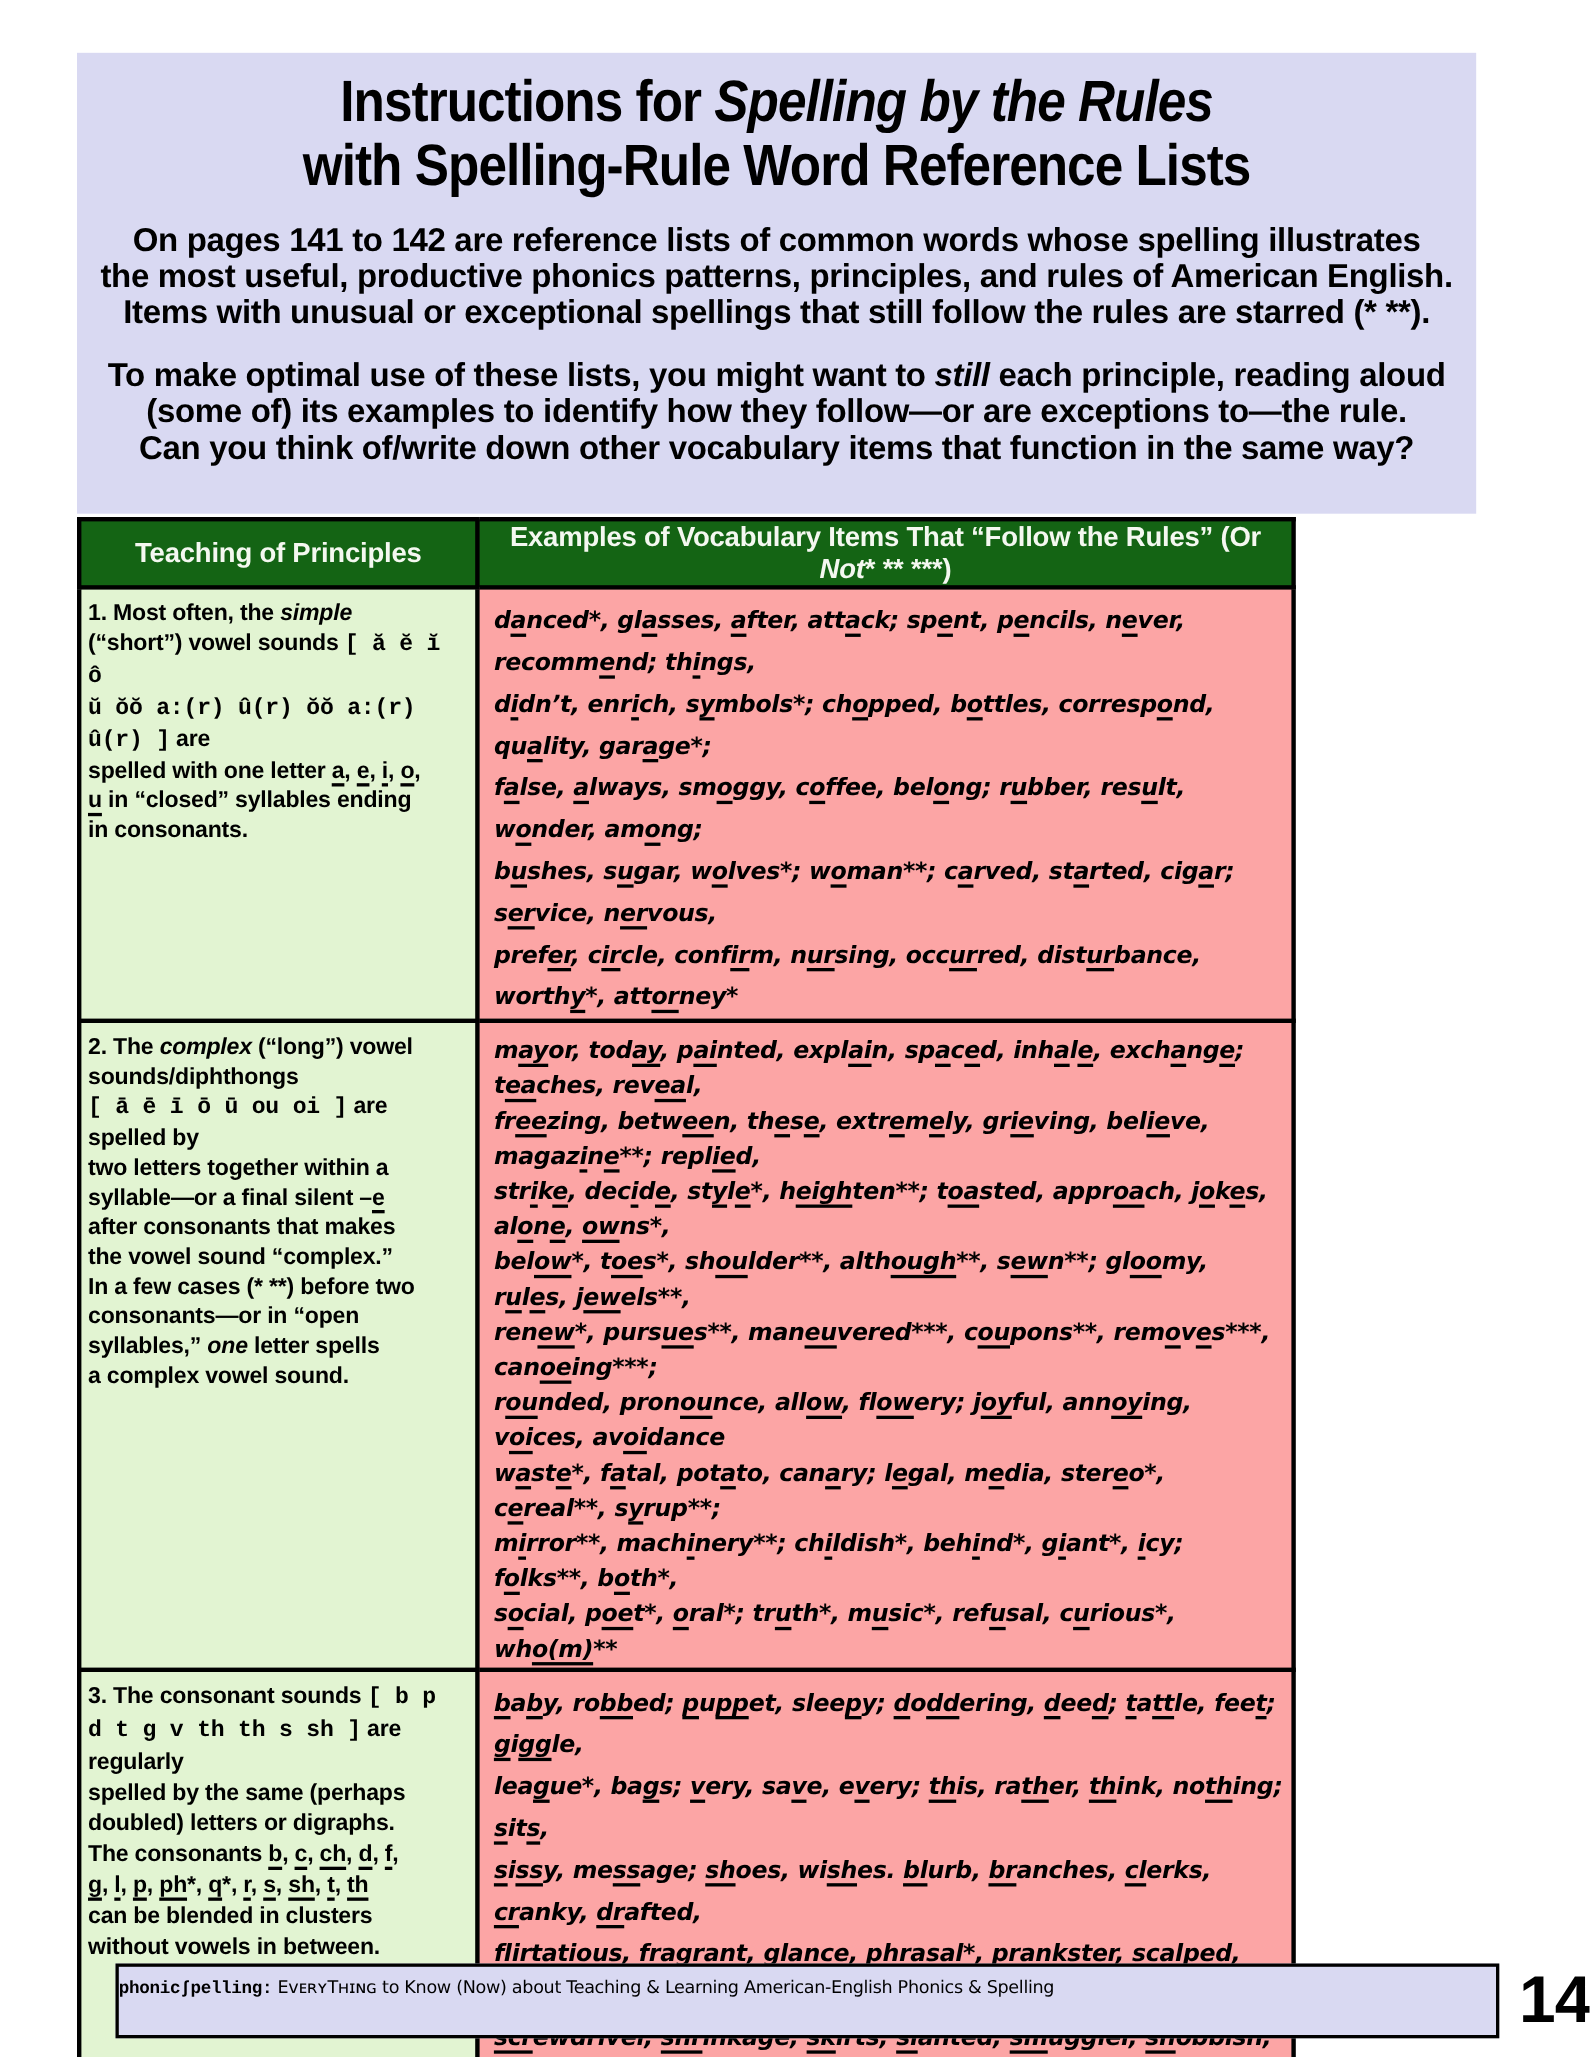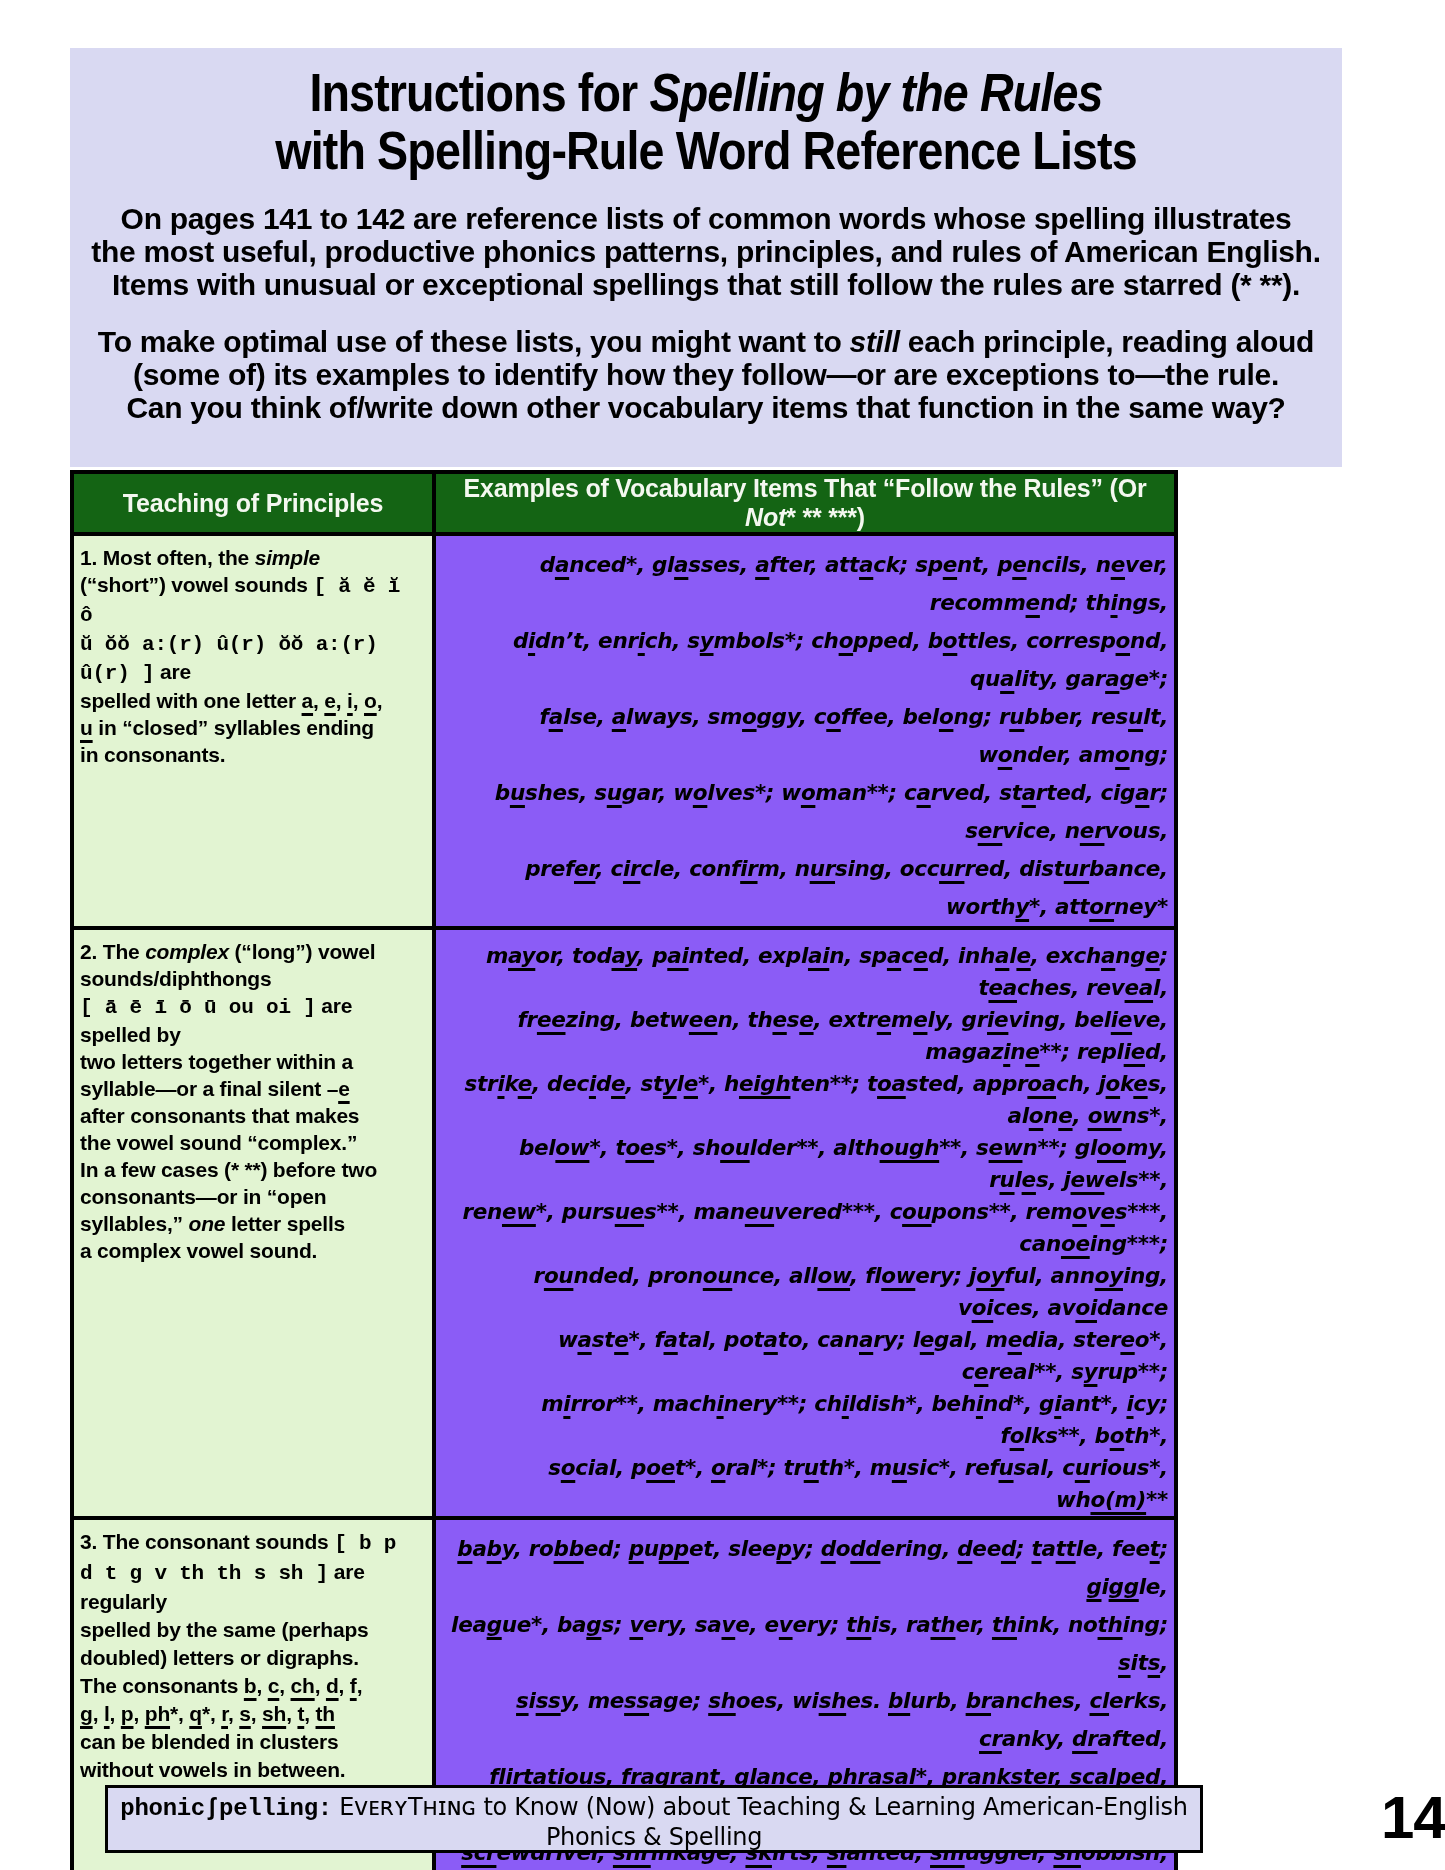--- a/index.html
+++ b/index.html
@@ -19,30 +19,30 @@
   .intro p{font-weight:bold;text-align:center;font-size:30px;line-height:33px;letter-spacing:-.3px;}
   .p1{margin-top:22px;}
   .p2{margin-top:24px;}
 
   
   table.rules{position:absolute;left:70px;top:470px;width:1108px;border-collapse:collapse;table-layout:fixed;}
   table.rules col.c1{width:362px;}
   table.rules th,table.rules td{border:4px solid var(--ink);vertical-align:top;}
   table.rules th{background:var(--green);color:#f4f8f0;height:56px;font-size:25px;font-weight:bold;text-align:center;vertical-align:middle;letter-spacing:-.2px;}
   td.principle{background:var(--pale);font-weight:bold;font-size:21px;padding:8px 9px 0 6px;letter-spacing:-.2px;}
-  td.examples{background:#8b5cf6;font-family:"DejaVu Sans",sans-serif;font-style:italic;font-weight:bold;font-size:21.5px;padding:10px 6px 0 13px;letter-spacing:-.3px;text-align:right;}
+  td.examples{background:#fca5a5;font-family:"DejaVu Sans",sans-serif;font-style:italic;font-weight:bold;font-size:21.5px;padding:10px 6px 0 13px;letter-spacing:-.3px;}
   td.examples u,td.principle u{text-decoration-thickness:2.5px;text-underline-offset:5px;}
   .ph{font-family:Liberation Mono, monospace;font-style:normal;}
   tr.r1 td{height:195px;} tr.r1 td.principle{line-height:27px;} tr.r1 td.examples{line-height:38px;}
   tr.r2 td{height:308px;} tr.r2 td.principle{line-height:27px;} tr.r2 td.examples{line-height:32px;}
   tr.r3 td{height:242px;} tr.r3 td.principle{line-height:28px;} tr.r3 td.examples{line-height:38px;}
 
   
   .footer-row{position:absolute;left:105px;top:1785px;width:1340px;height:80px;}
-  .footer-box{position:absolute;left:0;top:0;width:1098px;height:68px;background:var(--lav);border:3px solid var(--ink);text-align:center;padding-top:5px;font-family:"DejaVu Sans",sans-serif;font-size:24px;line-height:28px;letter-spacing:-.3px;}
+  .footer-box{position:absolute;left:0;top:0;width:1258px;height:68px;background:var(--lav);border:3px solid var(--ink);text-align:left;padding-top:5px;font-family:"DejaVu Sans",sans-serif;font-size:16px;line-height:28px;letter-spacing:-.3px;}
   .footer-box .ph{font-weight:bold;}
   .pagenum{position:absolute;left:1276px;top:-2px;font-size:60px;font-weight:bold;letter-spacing:-1px;}
 </style>
 </head>
 <body>
 
 <div class="page">
 
   <div class="intro">
     <div class="title-line t1">Instructions for <i>Spelling by the Rules</i></div>

